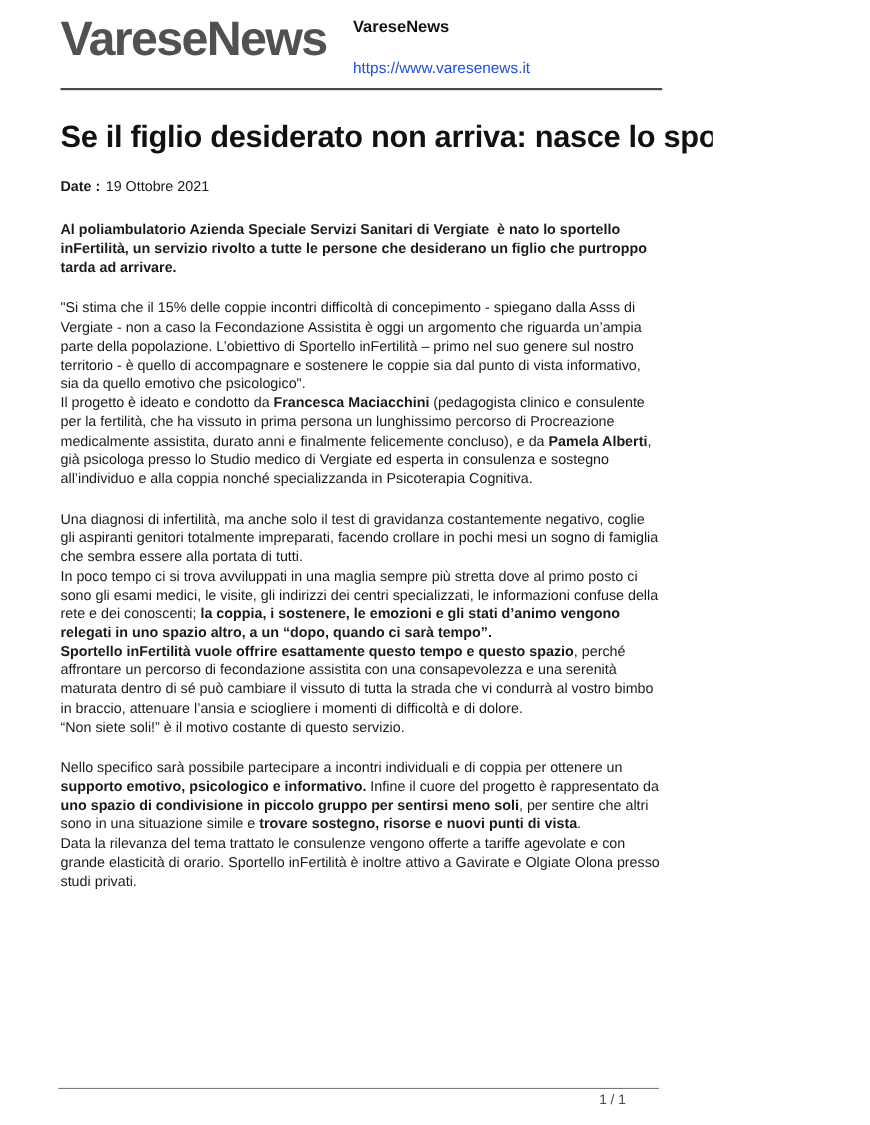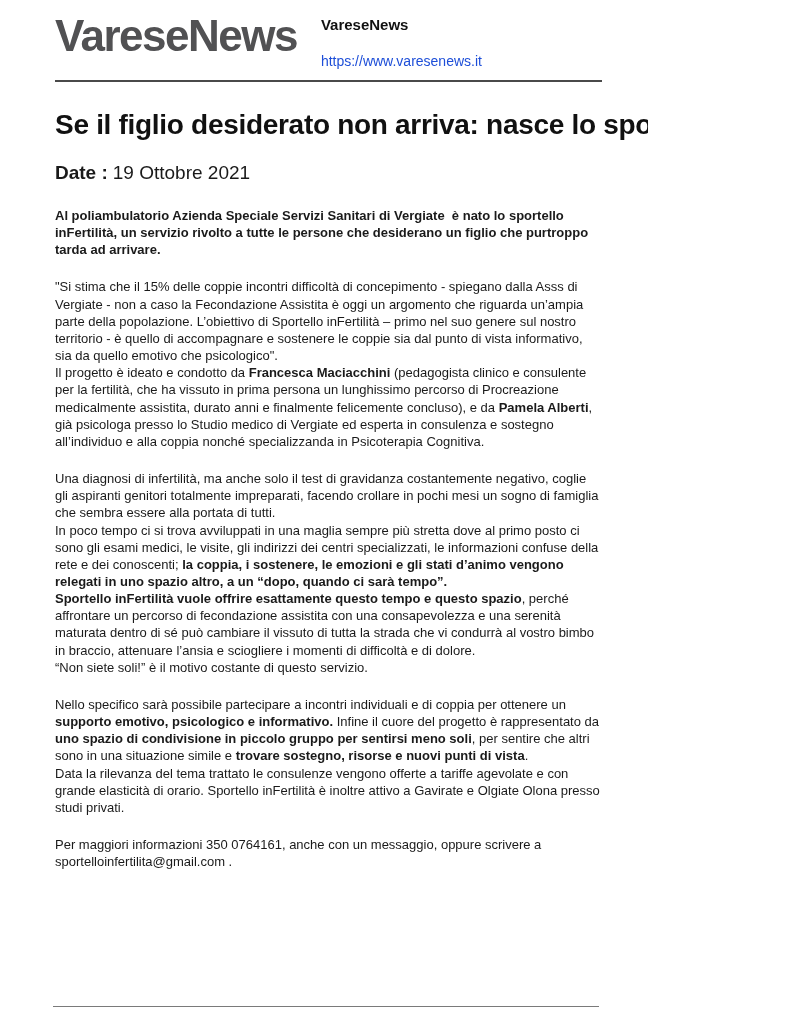--- a/index.html
+++ b/index.html
@@ -57,21 +57,21 @@
   .title{
     font-size:28px;
     font-weight:700;
     letter-spacing:-0.3px;
     margin:27px 0 0 0;
     white-space:nowrap;
     color:#111;
   }
   .dateline{
     margin-top:21px;
-    font-size:19px;
+    font-size:13px;
   }
   .dateline .lbl{
     font-weight:700;
     margin-right:5px;
   }
   .article-body{
     margin-top:23px;
     font-size:13px;
     line-height:1.32;
   }
@@ -121,20 +121,20 @@
   <div class="article-body">
       <p class="para"><span class="bold">Al poliambulatorio Azienda Speciale Servizi Sanitari di Vergiate  è nato lo sportello inFertilità, un servizio rivolto a tutte le persone che desiderano un figlio che purtroppo tarda ad arrivare.</span></p>
       <p class="para"><span>"Si stima che il 15% delle coppie incontri difficoltà di concepimento - spiegano dalla Asss di Vergiate - non a caso la Fecondazione Assistita è oggi un argomento che riguarda un’ampia parte della popolazione. L’obiettivo di Sportello inFertilità – primo nel suo genere sul nostro territorio - è quello di accompagnare e sostenere le coppie sia dal punto di vista informativo, sia da quello emotivo che psicologico".
 Il progetto è ideato e condotto da </span><span class="bold">Francesca Maciacchini</span><span> (pedagogista clinico e consulente per la fertilità, che ha vissuto in prima persona un lunghissimo percorso di Procreazione medicalmente assistita, durato anni e finalmente felicemente concluso), e da </span><span class="bold">Pamela Alberti</span><span>, già psicologa presso lo Studio medico di Vergiate ed esperta in consulenza e sostegno all’individuo e alla coppia nonché specializzanda in Psicoterapia Cognitiva.</span></p>
       <p class="para"><span>Una diagnosi di infertilità, ma anche solo il test di gravidanza costantemente negativo, coglie gli aspiranti genitori totalmente impreparati, facendo crollare in pochi mesi un sogno di famiglia che sembra essere alla portata di tutti.
 In poco tempo ci si trova avviluppati in una maglia sempre più stretta dove al primo posto ci sono gli esami medici, le visite, gli indirizzi dei centri specializzati, le informazioni confuse della rete e dei conoscenti; </span><span class="bold">la coppia, i sostenere, le emozioni e gli stati d’animo vengono relegati in uno spazio altro, a un “dopo, quando ci sarà tempo”.</span><span class="bold">
 Sportello inFertilità vuole offrire esattamente questo tempo e questo spazio</span><span>, perché affrontare un percorso di fecondazione assistita con una consapevolezza e una serenità maturata dentro di sé può cambiare il vissuto di tutta la strada che vi condurrà al vostro bimbo in braccio, attenuare l’ansia e sciogliere i momenti di difficoltà e di dolore.
 “Non siete soli!” è il motivo costante di questo servizio.</span></p>
       <p class="para"><span>Nello specifico sarà possibile partecipare a incontri individuali e di coppia per ottenere un </span><span class="bold">supporto emotivo, psicologico e informativo.</span><span> Infine il cuore del progetto è rappresentato da </span><span class="bold">uno spazio di condivisione in piccolo gruppo per sentirsi meno soli</span><span>, per sentire che altri sono in una situazione simile e </span><span class="bold">trovare sostegno, risorse e nuovi punti di vista</span><span>.
 Data la rilevanza del tema trattato le consulenze vengono offerte a tariffe agevolate e con grande elasticità di orario. Sportello inFertilità è inoltre attivo a Gavirate e Olgiate Olona presso studi privati.</span></p>
-      <p class="para"><span>Per maggiori informazioni 350 0764161, anche con un messaggio, oppure scrivere a sportelloinfertilita@gmail.com .</span></p>
     </div>
 
   <div class="footer">
     <div class="footer-rule"></div>
+    <div class="page-num">1 / 1</div>
   </div>
 
 </div>
 
 </body></html>

